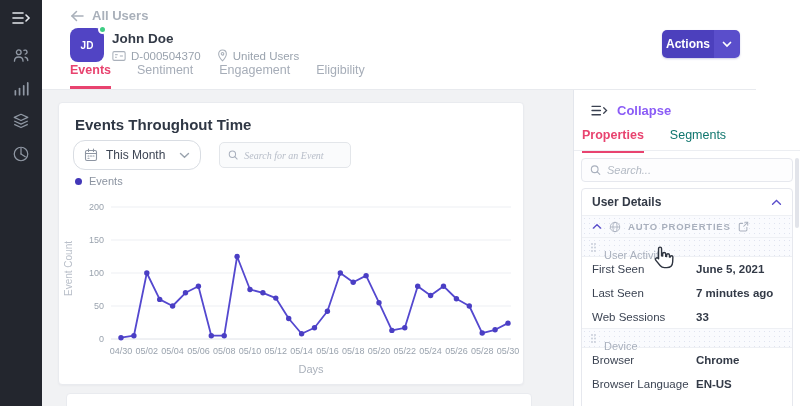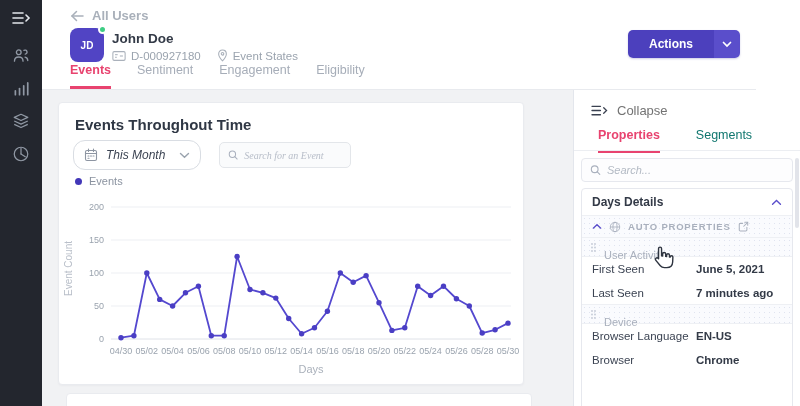--- a/index.html
+++ b/index.html
@@ -13,47 +13,47 @@
 
   
   .header { position:absolute; left:42px; top:0; width:714px; height:90px; background:#fff; border-bottom:1px solid #e8eaee; }
   .back-row { position:absolute; left:28px; top:8px; display:flex; align-items:center; gap:7px; color:#a9b0ba; font-size:13px; font-weight:bold; }
   .avatar { position:absolute; left:28px; top:28px; width:34px; height:34px; background:#5144c4; border-radius:8px; color:#fff; font-size:10px; font-weight:bold; display:flex; align-items:center; justify-content:center; }
   .online-dot { position:absolute; left:56px; top:25px; width:9px; height:9px; background:#3dcd84; border:2px solid #fff; border-radius:50%; }
   .user-name { position:absolute; left:70px; top:31px; font-size:13.5px; font-weight:bold; color:#333a47; }
   .user-meta { position:absolute; left:70px; top:49px; display:flex; align-items:center; gap:5px; color:#9aa3ae; font-size:11.5px; }
   .user-meta .sep { width:6px; }
   .actions-btn { position:absolute; right:16px; top:30px; height:28px; display:flex; border-radius:5px; overflow:hidden; cursor:pointer; box-shadow:0 1px 2px rgba(60,50,150,.25); }
-  .actions-main { background:#4c40bd; color:#fff; font-size:12px; font-weight:bold; display:flex; align-items:center; padding:0 21px; }
+  .actions-main { background:#4c40bd; color:#fff; font-size:12px; font-weight:bold; display:flex; align-items:center; padding:0 4px; }
   .actions-caret { background:#5a4ecb; width:26px; display:flex; align-items:center; justify-content:center; }
   .tabs { position:absolute; left:28px; bottom:0; display:flex; gap:26px; }
   .tab { font-size:12.5px; color:#a6adb8; padding-bottom:9px; border-bottom:3px solid transparent; cursor:pointer; }
   .tab.active { color:#e8436f; font-weight:bold; border-bottom-color:#e8436f; }
 
   
   .main { position:absolute; left:42px; top:90px; width:531px; height:316px; background:#f1f2f4; }
   .chart-card { position:absolute; left:16px; top:12px; width:466px; height:283px; background:#fff; border:1px solid #e9ebef; border-radius:4px; box-shadow:0 1px 2px rgba(40,50,70,.04); }
   .chart-title { position:absolute; left:16px; top:13px; font-size:15px; font-weight:bold; color:#2f3744; }
-  .range-select { position:absolute; left:14px; top:37px; width:128px; height:30px; border:1px solid #d9dde3; border-radius:12px; background:#fff; display:flex; align-items:center; padding:0 10px; gap:8px; cursor:pointer;font-style:italic; }
+  .range-select { position:absolute; left:14px; top:37px; width:128px; height:30px; border:1px solid #d9dde3; border-radius:12px; background:#fff; display:flex; align-items:center; padding:0 10px; gap:8px; cursor:pointer; }
   .range-select .lbl { font-size:12px; color:#3c4453; flex:1; }
   .evt-search { position:absolute; left:160px; top:39px; width:132px; height:26px; border:1px solid #e3e6ea; border-radius:5px; background:#fafbfc; display:flex; align-items:center; padding:0 8px; gap:6px; }
   .evt-search input { border:none; outline:none; background:transparent; width:100%; font-size:10px; font-style:italic; color:#6b7280; font-family:Liberation Serif, serif; }
   .evt-search input::placeholder { color:#b7bdc8; }
   .legend { position:absolute; left:16px; top:72px; display:flex; align-items:center; gap:7px; }
   .legend .dot { width:7px; height:7px; border-radius:50%; background:#4237b8; }
   .legend .txt { font-size:11px; color:#8b93a0; }
   .ylab { position:absolute; left:-26px; top:160px; width:70px; text-align:center; font-size:10px; color:#b9bfc9; transform:rotate(-90deg); }
   .xlab { position:absolute; left:52px; top:260px; width:400px; text-align:center; font-size:11px; color:#aab1bb; }
   #chart-svg { position:absolute; left:0; top:88px; }
   .bottom-card { position:absolute; left:24px; top:303px; width:466px; height:30px; background:#fff; border:1px solid #e9ebef; border-radius:4px 4px 0 0; }
 
   
   .rightpanel { position:absolute; left:573px; top:90px; width:227px; height:316px; background:#fff; border-left:1px solid #e3e6ec; }
-  .collapse-row { position:absolute; left:16px; top:13px; display:flex; align-items:center; gap:8px; color:#737373; font-size:13px; font-weight:normal; cursor:pointer; }
-  .rp-tabs { position:absolute; left:8px; top:38px; display:flex; gap:36px;margin-left:16px; }
+  .collapse-row { position:absolute; left:16px; top:13px; display:flex; align-items:center; gap:8px; color:#8b5cf6; font-size:13px; font-weight:bold; cursor:pointer; }
+  .rp-tabs { position:absolute; left:8px; top:38px; display:flex; gap:26px; }
   .rp-tab { font-size:12.5px; color:#0f766e; padding-bottom:8px; border-bottom:3px solid transparent; cursor:pointer; }
   .rp-tab.active { color:#e8436f; font-weight:bold; border-bottom-color:#e8436f; }
   .rp-sep { position:absolute; left:0; top:60px; width:227px; border-top:1px solid #eceef2; }
   .rp-search { position:absolute; left:7px; top:68px; width:212px; height:24px; border:1px solid #e6e8ee; border-radius:4px; background:#fdfdfe; display:flex; align-items:center; padding:0 8px; gap:6px; }
   .rp-search input { border:none; outline:none; background:transparent; width:100%; font-size:11px; font-style:italic; color:#6b7280; font-family:"Liberation Sans",sans-serif; }
   .rp-search input::placeholder { color:#b3bac4; }
   .details-card { position:absolute; left:7px; top:98px; width:212px; height:240px; border:1px solid #e6e8ee; border-radius:4px 4px 0 0; background:#fff; overflow:hidden; }
   .dc-header { height:27px; display:flex; align-items:center; padding:0 10px; border-bottom:1px solid #eef0f4; }
   .dc-header .t { flex:1; font-size:12px; font-weight:bold; color:#333a47; }
   .dotted-row { background-color:#fafbfe; background-image:radial-gradient(#e0e4f0 0.8px, transparent 0.9px); background-size:5px 5px; }
@@ -129,27 +129,27 @@
       </div>
     <div class="online-dot"></div>
     <div class="user-name">John Doe</div>
     <div class="user-meta">
       <svg width="14" height="12" viewBox="0 0 16 13" fill="none" stroke="#aab1bb" stroke-width="1.2">
         <rect x="1" y="1.5" width="14" height="10" rx="1.5"></rect>
           <line x1="3.5" y1="5" x2="6.5" y2="5"></line>
           <line x1="3.5" y1="8" x2="5.5" y2="8"></line>
           <line x1="9" y1="6.5" x2="12.5" y2="6.5"></line>
       </svg>
-      <span>D-000927180</span>
+      <span>D-000504370</span>
       <span class="sep"></span>
       <svg width="11" height="13" viewBox="0 0 12 14" fill="none" stroke="#aab1bb" stroke-width="1.2">
         <path d="M6 1 C3.5 1 1.8 2.9 1.8 5.3 C1.8 8.4 6 12.8 6 12.8 S10.2 8.4 10.2 5.3 C10.2 2.9 8.5 1 6 1 Z"></path>
           <circle cx="6" cy="5.2" r="1.4"></circle>
       </svg>
-      <span>Event States</span>
+      <span>United Users</span>
     </div>
 
     <div class="actions-btn">
       <div class="actions-main">Actions</div>
       <div class="actions-caret">
         <svg width="10" height="7" viewBox="0 0 10 7" fill="none" stroke="#fff" stroke-width="1.7" stroke-linecap="round">
           <polyline points="1.5,1.5 5,5 8.5,1.5"></polyline>
         </svg>
       </div>
     </div>
@@ -283,21 +283,21 @@
     <div class="rp-search">
       <svg width="12" height="12" viewBox="0 0 14 14" fill="none" stroke="#a9b0bd" stroke-width="1.4" stroke-linecap="round">
         <circle cx="6" cy="6" r="4.3"></circle>
           <line x1="9.3" y1="9.3" x2="12.5" y2="12.5"></line>
       </svg>
       <input type="text" placeholder="Search..." style="">
     </div>
 
     <div class="details-card">
       <div class="dc-header">
-        <span class="t">Days Details</span>
+        <span class="t">User Details</span>
         <svg width="11" height="7" viewBox="0 0 12 8" fill="none" stroke="#5a4ecb" stroke-width="1.6" stroke-linecap="round">
           <polyline points="1.5,6 6,1.8 10.5,6"></polyline>
         </svg>
       </div>
 
       <div class="auto-row dotted-row">
         <svg width="10" height="7" viewBox="0 0 12 8" fill="none" stroke="#5a4ecb" stroke-width="1.6" stroke-linecap="round">
           <polyline points="1.5,6 6,1.8 10.5,6"></polyline>
         </svg>
         <svg width="12" height="12" viewBox="0 0 14 14" fill="none" stroke="#a9b0bd" stroke-width="1">
@@ -326,40 +326,44 @@
       </div>
 
       <div class="prop-row">
         <span class="k">First Seen</span>
         <span class="v">June 5, 2021</span>
       </div>
       <div class="prop-row">
         <span class="k">Last Seen</span>
         <span class="v">7 minutes ago</span>
       </div>
+      <div class="prop-row">
+        <span class="k">Web Sessions</span>
+        <span class="v">33</span>
+      </div>
 
       <div class="group-row dotted-row">
         <svg width="7" height="11" viewBox="0 0 7 11" fill="#c3c9d6">
           <circle cx="2" cy="2" r="0.9"></circle>
             <circle cx="5" cy="2" r="0.9"></circle>
             <circle cx="2" cy="5.5" r="0.9"></circle>
             <circle cx="5" cy="5.5" r="0.9"></circle>
             <circle cx="2" cy="9" r="0.9"></circle>
             <circle cx="5" cy="9" r="0.9"></circle>
         </svg>
         <span class="t">Device</span>
       </div>
 
       <div class="prop-row">
+        <span class="k">Browser</span>
+        <span class="v">Chrome</span>
+      </div>
+      <div class="prop-row">
         <span class="k">Browser Language</span>
         <span class="v">EN-US</span>
-      </div>
-      <div class="prop-row">
-        <span class="k">Browser</span>
-        <span class="v">Chrome</span>
       </div>
     </div>
 
     <div class="scroll-thumb"></div>
   </div>
 
   <div class="cursor">
     <svg width="26" height="28" viewBox="0 0 24 26">
       <path d="M8.8 3.4 C8.8 2.6 9.4 2 10.2 2 C11 2 11.6 2.6 11.6 3.4 L11.6 10.1 L12.6 10.25 L12.6 8.3 C12.6 7.5 13.2 6.9 14 6.9 C14.8 6.9 15.4 7.5 15.4 8.3 L15.4 10.6 L16.3 10.75 L16.3 9.4 C16.3 8.7 16.9 8.1 17.6 8.1 C18.3 8.1 18.9 8.7 18.9 9.4 L18.9 11.1 L19.6 11.2 C19.65 10.55 20.2 10 20.85 10 C21.55 10 22.1 10.55 22.1 11.25 L21.9 15.8 C21.75 19 19.6 21 16.5 21 L14.2 21 C12.7 21 11.4 20.4 10.45 19.25 L6.3 14.3 C5.8 13.7 5.85 12.8 6.4 12.3 C6.95 11.8 7.8 11.8 8.3 12.3 L8.8 12.8 Z" fill="#fff" stroke="#2e3440" stroke-width="1.3" stroke-linejoin="round"></path>
     </svg>

